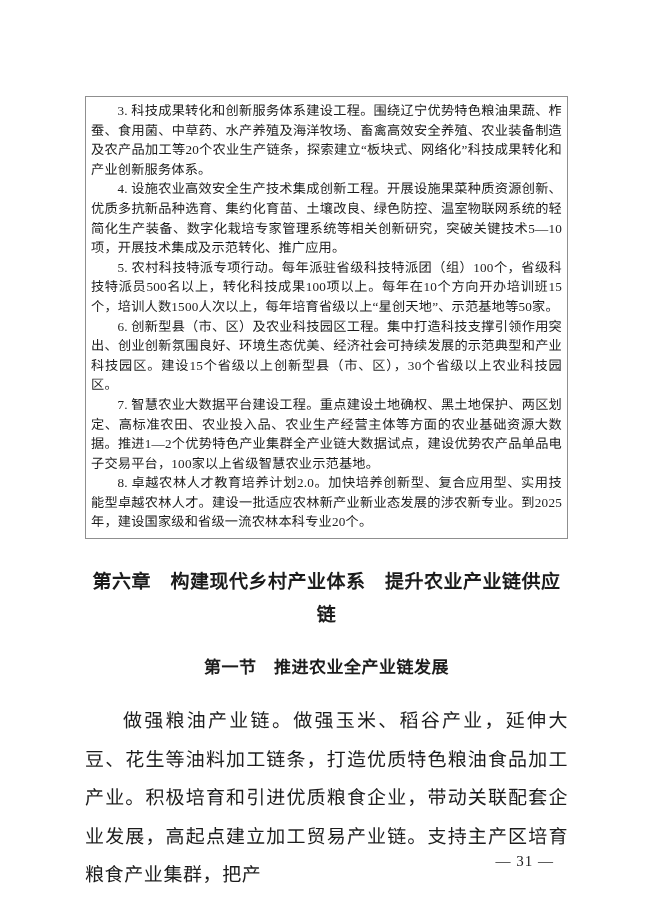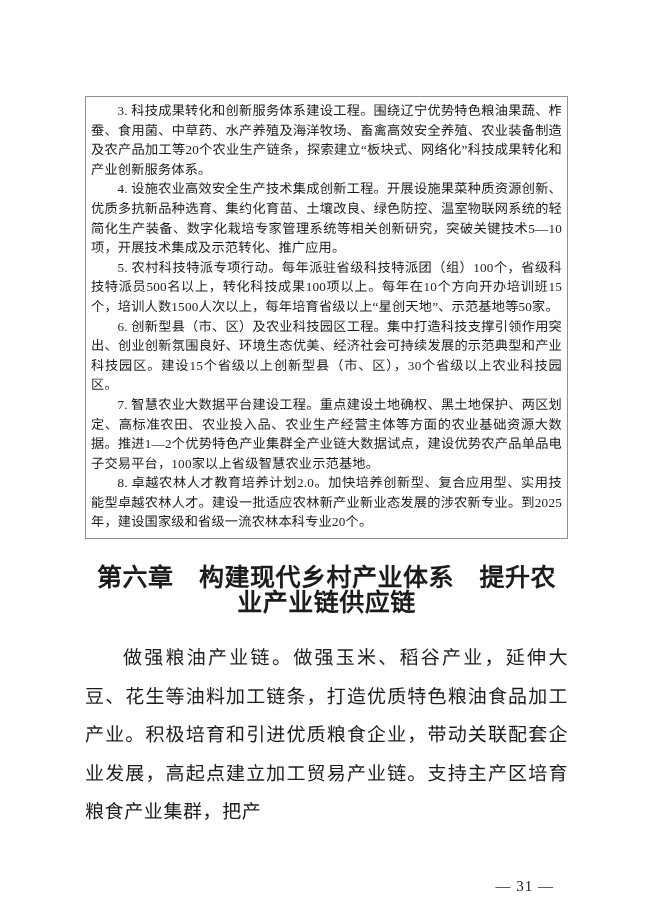--- a/index.html
+++ b/index.html
@@ -32,45 +32,45 @@
   .box-para {
     margin: 0;
     font-size: 13.2px;
     line-height: 19.6px;
     text-align: justify;
     text-indent: 2em;
     letter-spacing: 0.2px;
   }
   .chapter-heading {
     margin: 26px 0 0 0;
-    font-size: 25px;
+    font-size: 19px;
     font-weight: bold;
     text-align: center;
-    line-height: 25px;
+    line-height: 33px;
     letter-spacing: 0.5px;
   }
   .section-heading {
     margin: 22px 0 0 0;
     font-size: 17px;
     font-weight: bold;
     text-align: center;
     letter-spacing: 0.5px;
   }
   .body-para {
     margin: 24px 0 0 0;
     font-size: 19px;
     line-height: 38.5px;
     text-align: justify;
     text-indent: 2em;
     letter-spacing: 0.6px;
   }
   .page-footer {
     position: absolute;
     right: 96px;
-    top: 878px;
+    top: 853px;
     font-size: 15px;
     letter-spacing: 1px;
     color: #1c1c1c;
   }
 </style>
 </head>
 <body>
 
 <div class="page">
 
@@ -88,20 +88,21 @@
 
         <p class="box-para">7. 智慧农业大数据平台建设工程。重点建设土地确权、黑土地保护、两区划定、高标准农田、农业投入品、农业生产经营主体等方面的农业基础资源大数据。推进1—2个优势特色产业集群全产业链大数据试点，建设优势农产品单品电子交易平台，100家以上省级智慧农业示范基地。</p>
 
         <p class="box-para">8. 卓越农林人才教育培养计划2.0。加快培养创新型、复合应用型、实用技能型卓越农林人才。建设一批适应农林新产业新业态发展的涉农新专业。到2025年，建设国家级和省级一流农林本科专业20个。</p>
       </div>
 
     <div class="chapter-heading">
       <div>第六章　构建现代乡村产业体系　提升农业产业链供应链</div>
     </div>
 
+    <div class="section-heading">第一节　推进农业全产业链发展</div>
 
     <div>
 
         <p class="body-para">做强粮油产业链。做强玉米、稻谷产业，延伸大豆、花生等油料加工链条，打造优质特色粮油食品加工产业。积极培育和引进优质粮食企业，带动关联配套企业发展，高起点建立加工贸易产业链。支持主产区培育粮食产业集群，把产</p>
       </div>
 
   </div>
 
   <div class="page-footer">— 31 —</div>
 

